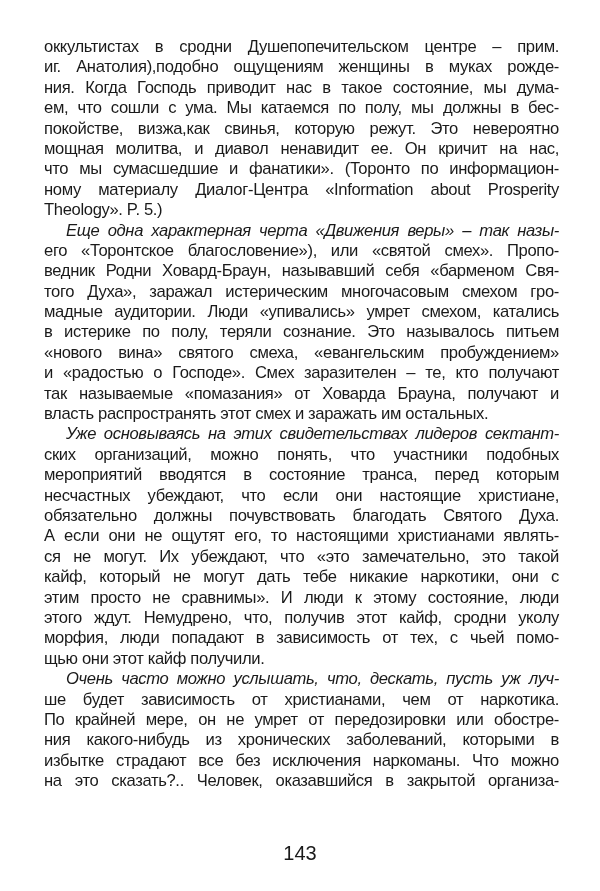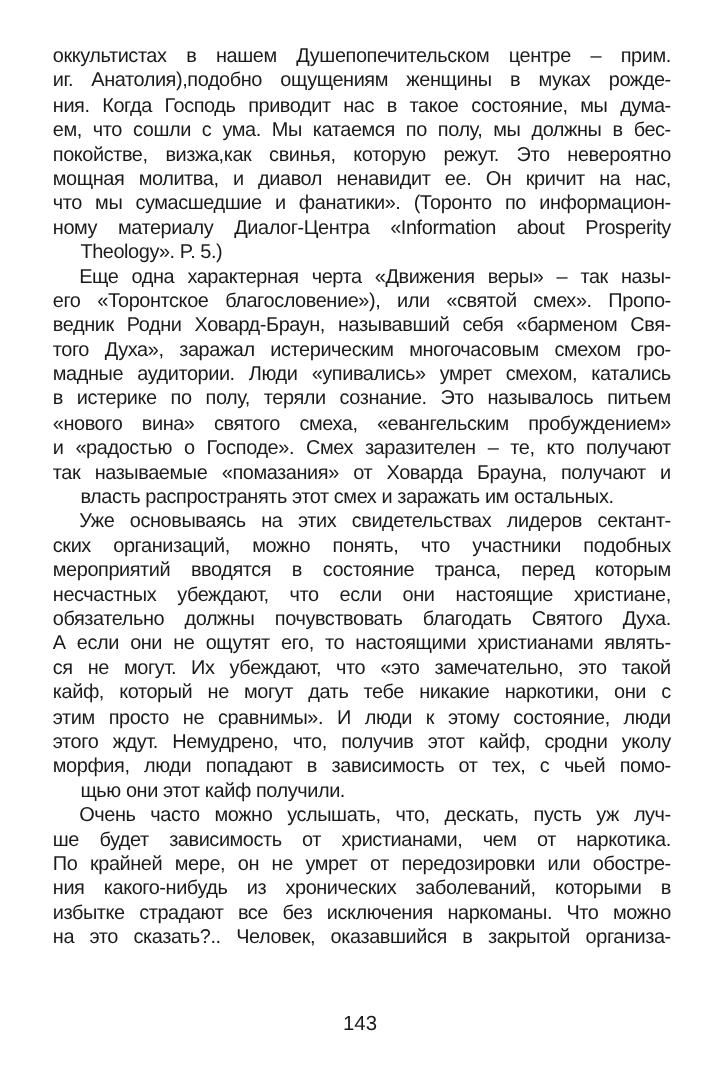--- a/index.html
+++ b/index.html
@@ -27,44 +27,44 @@
       line-height: 20.4px;
       font-size: 16.6px;
       letter-spacing: -0.35px;
       text-align: justify;
       text-align-last: justify;
       white-space: nowrap;
       overflow: visible;
     }
     .line.last {
       text-align-last: left;
-      margin-left: 23px;
     }
     .line.indent {
       padding-left: 22px;
+      font-style: italic;
     }
     .line .it {
     }
     .page-number {
       position: absolute;
       left: 0;
       width: 600px;
       top: 843px;
       text-align: center;
-      font-size: 17px;
+      font-size: 20px;
       line-height: 20px;
     }
   </style>
 </head>
 <body>
 
 <div class="page">
 
   <div>
-    <span class="line"><span>оккультистах в нашем Душепопечительском центре – </span><span class="it">прим.</span></span>
+    <span class="line"><span>оккультистах в сродни Душепопечительском центре – </span><span class="it">прим.</span></span>
     <span class="line"><span class="it">иг. Анатолия</span><span>),подобно ощущениям женщины в муках рожде-</span></span>
     <span class="line">ния. Когда Господь приводит нас в такое состояние, мы дума-</span>
     <span class="line">ем, что сошли с ума. Мы катаемся по полу, мы должны в бес-</span>
     <span class="line">покойстве, визжа,как свинья, которую режут. Это невероятно</span>
     <span class="line">мощная молитва, и диавол ненавидит ее. Он кричит на нас,</span>
     <span class="line">что мы сумасшедшие и фанатики». (Торонто по информацион-</span>
     <span class="line">ному материалу Диалог-Центра «Information about Prosperity</span>
     <span class="line last">Theology». P. 5.)</span>
   </div>
 

